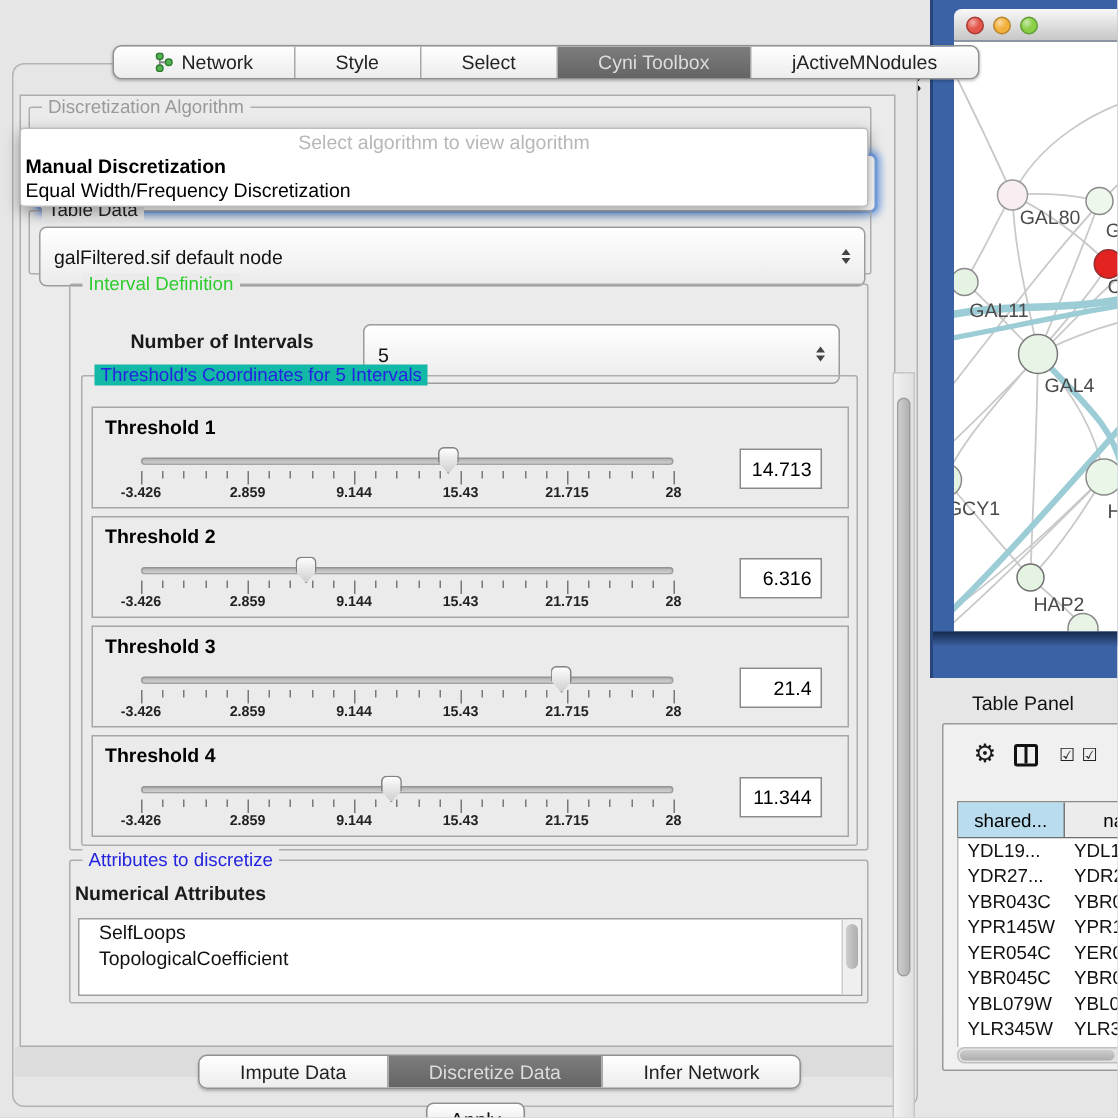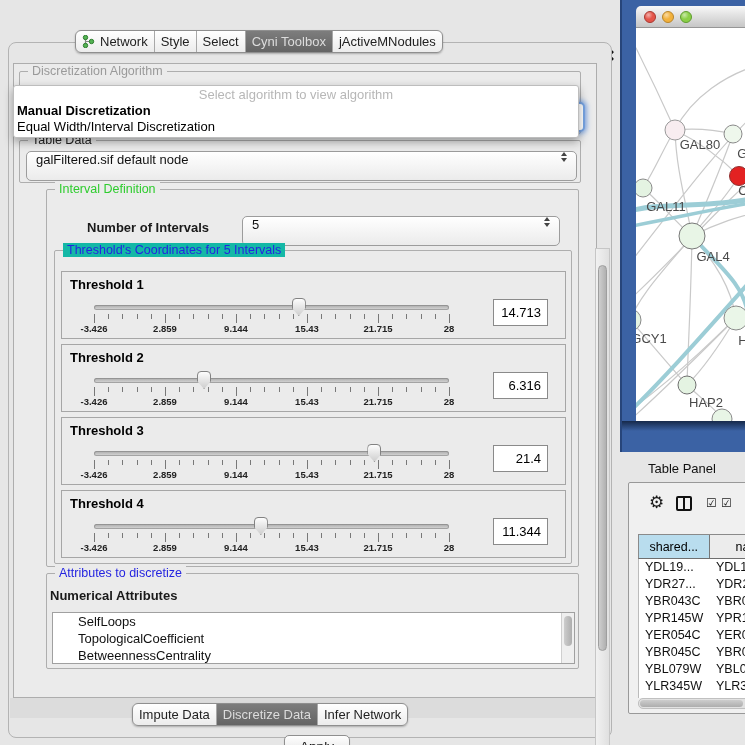--- a/index.html
+++ b/index.html
@@ -17,36 +17,36 @@
   .close-ic i:first-child{transform:rotate(45deg);}
   .close-ic i:last-child{transform:rotate(-45deg);}
 
   .outerbox{left:8px;top:42px;width:604px;height:696px;border:1.5px solid #b3b3b3;border-radius:8px;background:#e6e6e6;}
   .innerpanel{left:13px;top:63px;width:584px;height:635px;border:1px solid #adadad;background:#ebebeb;}
   .bottomstrip{left:10px;top:698px;width:600px;height:20px;background:#dcdcdc;}
 
   
   .segbar{display:flex;height:23px;border:1px solid #8f8f8f;border-radius:6px;overflow:hidden;
     background:linear-gradient(#ffffff,#ececec);box-shadow:0 1px 2px rgba(0,0,0,.25);}
-  .seg{display:flex;align-items:center;padding:0 6px;font-size:13px;color:#222;border-left:1px solid #a8a8a8;cursor:default;white-space:nowrap;}
+  .seg{display:flex;align-items:center;padding:0 27px;font-size:13px;color:#222;border-left:1px solid #a8a8a8;cursor:default;white-space:nowrap;}
   .seg:first-child{border-left:none;}
   .seg.sel{background:linear-gradient(#7d7d7d,#646464);color:#dcdcdc;}
   .seg svg{margin-right:5px;}
 
   
   .group{position:absolute;border:1px solid #aeaeae;border-radius:2px;}
   .gtitle{position:absolute;top:-8px;left:8px;background:#ebebeb;padding:0 4px;font-size:12.5px;white-space:nowrap;}
   .gt-gray{color:#9a9a9a;}
   .gt-green{color:#2ecc2e;}
   .gt-blue{color:#2424e0;}
   .gt-dark{color:#222;}
 
   
-  .combo{position:absolute;height:30px;border:1px solid #9c9c9c;border-radius:5px;
-    background:linear-gradient(#ffffff,#ebebeb);box-shadow:inset 0 1px 0 #fff;display:flex;align-items:flex-start;gap:31px;}
+  .combo{position:absolute;height:40px;border:1px solid #9c9c9c;border-radius:5px;
+    background:linear-gradient(#ffffff,#ebebeb);box-shadow:inset 0 1px 0 #fff;display:flex;align-items:center;gap:31px;}
   .combo .val{padding-left:9px;font-size:13px;color:#111;flex:1;white-space:nowrap;overflow:hidden;}
   .stepper{width:16px;display:flex;flex-direction:column;align-items:center;justify-content:center;gap:2px;margin-right:4px;}
   .stepper .up{width:0;height:0;border-left:3.5px solid transparent;border-right:3.5px solid transparent;border-bottom:4.5px solid #444;}
   .stepper .dn{width:0;height:0;border-left:3.5px solid transparent;border-right:3.5px solid transparent;border-top:4.5px solid #444;}
   .combo.focusring{border:2px solid #76a3e2;box-shadow:0 0 5px 2px rgba(100,150,225,.75);background:#fff;}
 
   
   .popup{left:12px;top:84px;width:566px;height:53px;background:#fff;border:1px solid #bdbdbd;border-radius:3px;
     box-shadow:0 4px 10px rgba(0,0,0,.35);z-index:30;overflow:hidden;}
   .popup .prompt{height:17px;line-height:17px;text-align:center;color:#b7b7b7;font-size:13px;}
@@ -65,21 +65,21 @@
   .tick{position:absolute;top:0;width:1px;background:#787878;}
   .tick.major{height:9px;}
   .tick.minor{height:5px;}
   .tlabels{position:absolute;left:32px;top:51px;width:355px;height:12px;}
   .tlabels span{position:absolute;transform:translateX(-50%);font-size:9.5px;font-weight:bold;color:#222;white-space:nowrap;}
   .thrvalue{position:absolute;left:431px;top:27px;width:55px;height:27px;background:#fff;border:1px solid #8a8a8a;
     font-size:13px;text-align:right;padding:5px 6px 0 0;color:#000;}
 
   
   .listbox{position:absolute;left:5px;top:38px;width:523px;height:52px;background:#fff;border:1px solid #a0a0a0;overflow:hidden;}
-  .listbox .item{height:17px;line-height:17px;padding-left:25px;font-size:13px;color:#111;white-space:nowrap;}
+  .listbox .item{height:17px;line-height:17px;padding-left:13px;font-size:13px;color:#111;white-space:nowrap;}
   .lscroll{position:absolute;right:0;top:0;width:13px;height:100%;background:#efefef;border-left:1px solid #cfcfcf;}
   .lscroll .lthumb{position:absolute;left:2px;top:3px;width:8px;height:30px;border-radius:4px;background:linear-gradient(to right,#cdcdcd,#aeaeae);}
 
   .applybtn{left:270px;top:671px;width:66px;height:23px;border:1px solid #8f8f8f;border-radius:5px;
     background:linear-gradient(#fefefe,#e2e2e2);font-size:13.5px;color:#111;text-align:center;line-height:21px;
     box-shadow:0 1px 1px rgba(0,0,0,.2);}
 
   .vscroll{left:581px;top:184px;width:15px;height:512px;background:linear-gradient(to right,#f1f1f1,#e0e0e0);border:1px solid #c6c6c6;}
   .vscroll .vthumb{position:absolute;left:2px;top:16px;width:9px;height:386px;border-radius:5px;
     background:linear-gradient(to right,#cecece,#b0b0b0);border:1px solid #9e9e9e;}
@@ -163,21 +163,21 @@
       <span class="stepper">
           <span class="up"></span>
           <span class="dn"></span>
         </span>
     </div>
 
     <div class="abs popup" style="left:-1px;top:21px">
       <div class="prompt">Select algorithm to view algorithm</div>
       <div id="popupOptions">
           <div class="opt bold">Manual Discretization</div>
-          <div class="opt">Equal Width/Interval Discretization</div>
+          <div class="opt">Equal Width/Frequency Discretization</div>
         </div>
     </div>
 
     <div class="group" style="left:5px;top:76px;width:562px;height:43px">
       <span class="gtitle gt-dark">Table Data</span>
     </div>
     <div class="combo" style="left:12px;top:87px;width:551px">
       <span class="val">galFiltered.sif default node</span>
       <span class="stepper">
           <span class="up"></span>
@@ -373,21 +373,20 @@
         </div>
     </div>
 
     <div class="group" style="left:32px;top:509px;width:533px;height:96px">
       <span class="gtitle gt-blue">Attributes to discretize</span>
       <span class="abs" style="left:3px;top:14px;font-weight:bold;font-size:13px">Numerical Attributes</span>
       <div class="listbox" id="attrList">
 
       <div class="item">SelfLoops</div>
           <div class="item">TopologicalCoefficient</div>
-          <div class="item">BetweennessCentrality</div>
           <div class="lscroll">
             <div class="lthumb"></div>
           </div>
         </div>
     </div>
 
     <div class="abs applybtn">Apply</div>
 
     <div class="abs vscroll">
       <div class="vthumb"></div>

